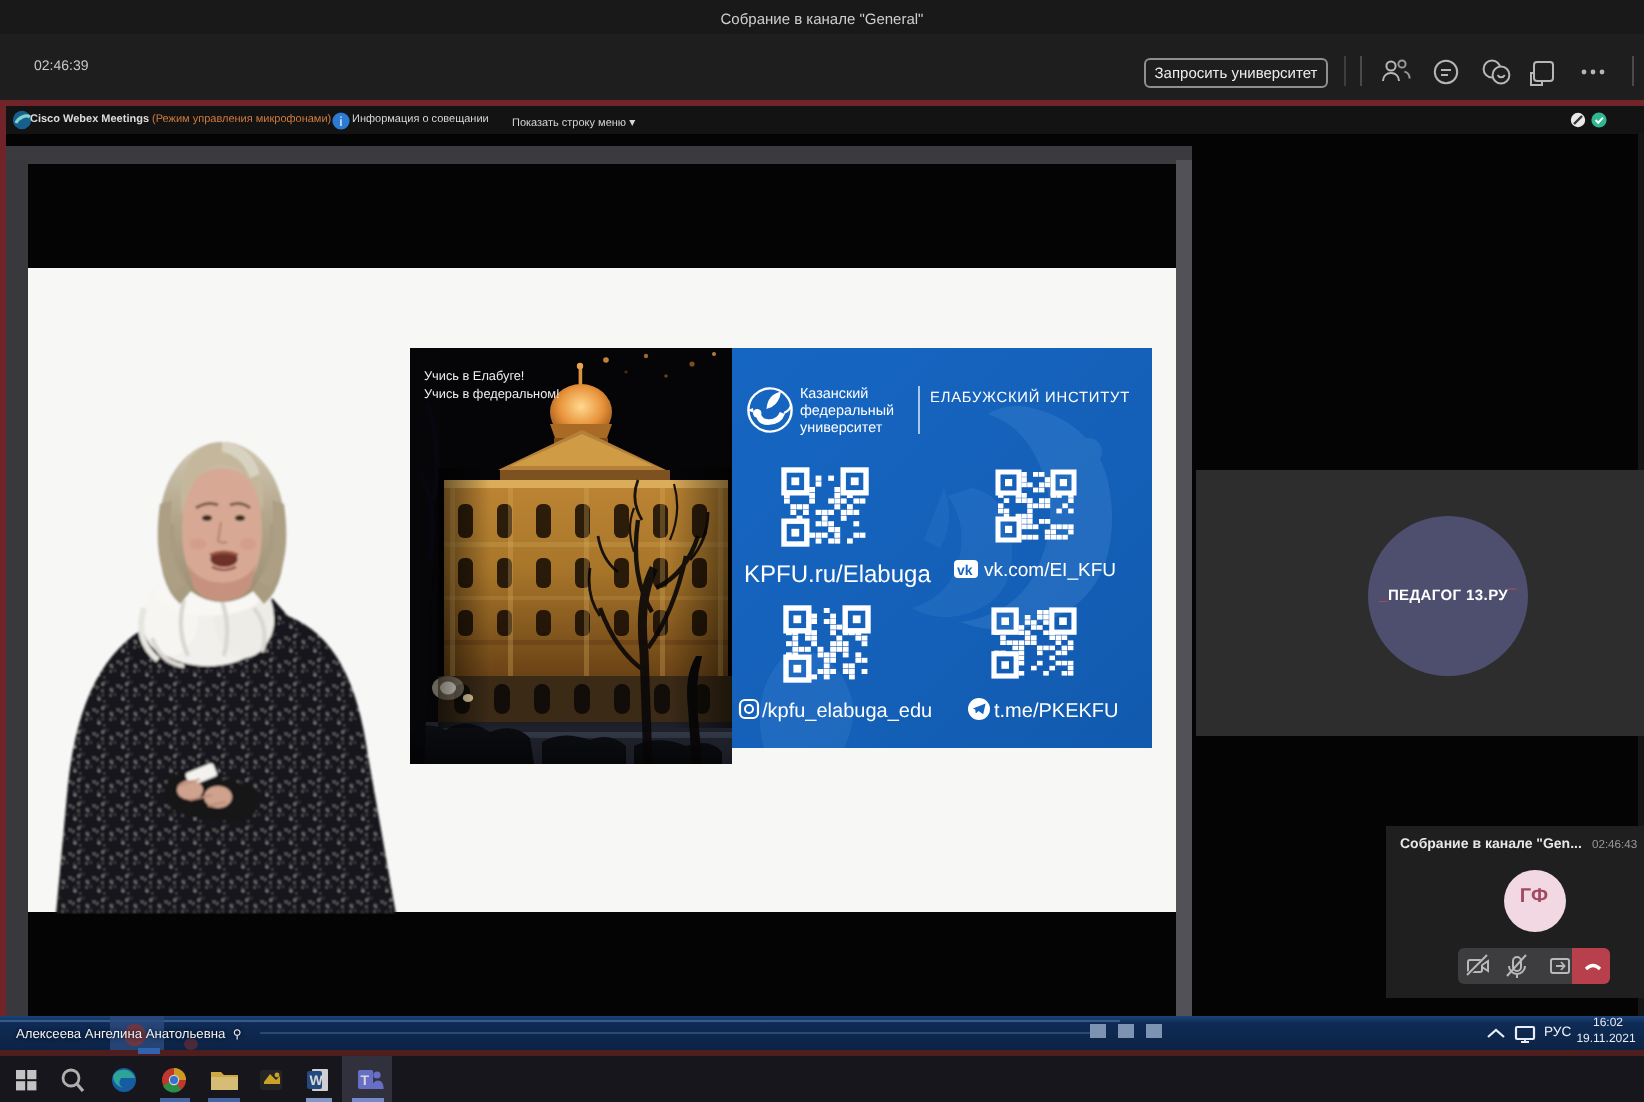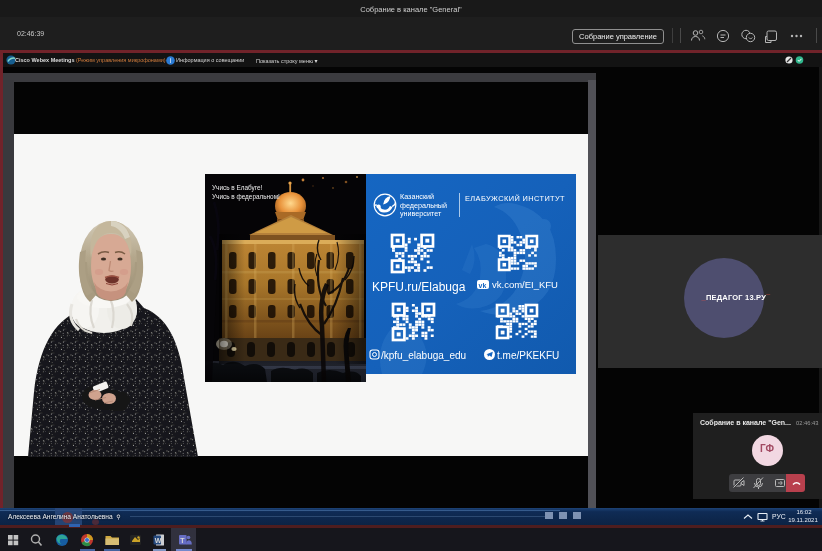--- a/index.html
+++ b/index.html
@@ -8,21 +8,21 @@
 #stage { position:relative; width:822px; height:551px; }
 </style></head>
 <body>
 <div id="stage">
 
 <div class="abs" style="left:0;top:0;width:822px;height:17px;background:#191919;"></div>
 <div class="abs" style="left:0;top:5px;width:822px;text-align:center;font-size:7.5px;color:#cfcfcf;">Собрание в канале "General"</div>
 
 <div class="abs" style="left:0;top:17px;width:822px;height:33px;background:#1e1e1e;"></div>
 <div class="abs" style="left:17px;top:30px;font-size:7px;color:#c9c9c9;">02:46:39</div>
-<div class="abs" style="left:572px;top:29px;width:92px;height:15px;border:1px solid #8f8f8f;border-radius:3px;color:#ededed;font-size:7.5px;text-align:center;line-height:13px;white-space:nowrap;">Собрание управление</div>
+<div class="abs" style="left:572px;top:29px;width:92px;height:15px;border:1px solid #8f8f8f;border-radius:3px;color:#ededed;font-size:7.5px;text-align:center;line-height:13px;white-space:nowrap;">Запросить университет</div>
 <div class="abs" style="left:672px;top:28px;width:1px;height:15px;background:#3e3e3e;"></div>
 <div class="abs" style="left:680px;top:28px;width:1px;height:15px;background:#4a4a4a;"></div>
 <div class="abs" style="left:816px;top:28px;width:1px;height:15px;background:#4a4a4a;"></div>
 
 <svg class="abs" style="left:688px;top:27px;" width="124" height="18" viewBox="0 0 124 18" fill="none" stroke="#b6b6b6" stroke-width="1">
 
   <circle cx="7.5" cy="6" r="2.3"></circle>
       <path d="M3.5 13.5 c0-2.5 1.8-4 4-4 s4 1.5 4 4"></path>
   <circle cx="13" cy="5" r="1.8" opacity="0.8"></circle>
       <path d="M14.2 8.8 c1.6 0.4 2.6 1.8 2.6 3.5" opacity="0.8"></path>
@@ -584,21 +584,21 @@
   <circle cx="123.5" cy="180.5" r="5.5" fill="#fff"></circle>
   <path d="M120.5 180.3 l6.3-2.6 -1.2 5.4 -2.3-1.6 -1.4 1.2 -0.3-2 Z" fill="#1566c2"></path>
   <text x="131" y="184.5" font-size="10" fill="#fff" font-family="Liberation Sans">t.me/PKEKFU</text>
  </g>
 </svg>
 
 <div class="abs" style="left:819px;top:67px;width:3px;height:441px;background:#161616;"></div>
 
 <div class="abs" style="left:598px;top:235px;width:224px;height:133px;background:#2d2d2d;"></div>
 <div class="abs" style="left:684px;top:258px;width:80px;height:80px;border-radius:50%;background:#4e4e6f;"></div>
-<div class="abs" style="left:684px;top:293px;width:80px;text-align:center;font-size:7.5px;font-weight:bold;color:#fff;letter-spacing:0.2px;margin-left:12px;"><span style="color:#e04f44;">_</span>ПЕДАГОГ 13.РУ<span style="color:#e04f44;">¯</span></div>
+<div class="abs" style="left:684px;top:293px;width:80px;text-align:center;font-size:7.5px;font-weight:bold;color:#fff;letter-spacing:0.2px;"><span style="color:#e04f44;">_</span>ПЕДАГОГ 13.РУ<span style="color:#e04f44;">¯</span></div>
 
 <div class="abs" style="left:693px;top:412.5px;width:129px;height:86px;background:#1f1f1f;"></div>
 <div class="abs" style="left:700px;top:419px;width:94px;font-size:7px;font-weight:bold;color:#e8e8e8;white-space:nowrap;overflow:hidden;">Собрание в канале "Gen...</div>
 <div class="abs" style="left:796px;top:420px;font-size:5.8px;color:#9a9a9a;">02:46:43</div>
 <div class="abs" style="left:751.5px;top:434.5px;width:31px;height:31px;border-radius:50%;background:#f2d8e2;"></div>
 <div class="abs" style="left:751.5px;top:443px;width:31px;text-align:center;font-size:10px;font-weight:bold;color:#a24a62;">ГФ</div>
 <div class="abs" style="left:729px;top:474px;width:57px;height:18px;background:#3d3d40;border-radius:3px 0 0 3px;"></div>
 <div class="abs" style="left:786px;top:474px;width:19px;height:18px;background:#b8404d;border-radius:0 3px 3px 0;"></div>
 <svg class="abs" style="left:729px;top:474px" width="76" height="18" viewBox="0 0 76 18" fill="none" stroke="#b9b9b9" stroke-width="1">
 

